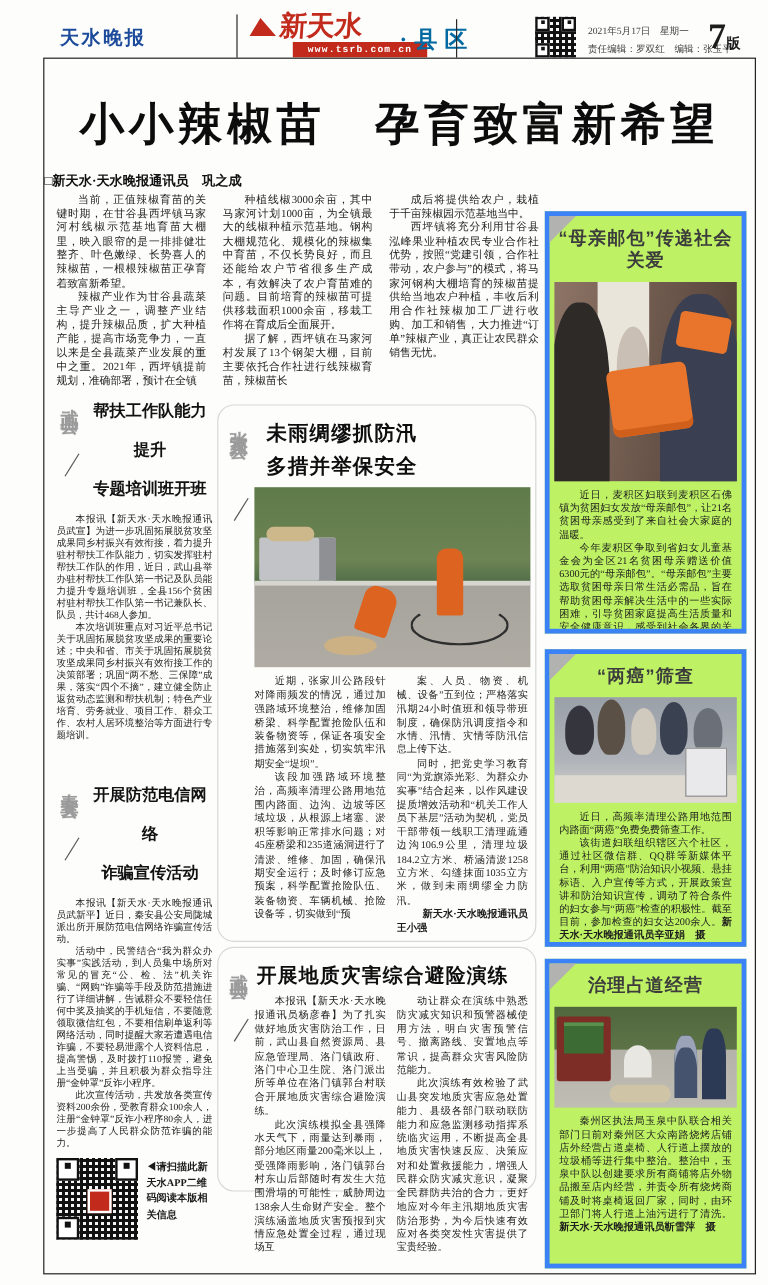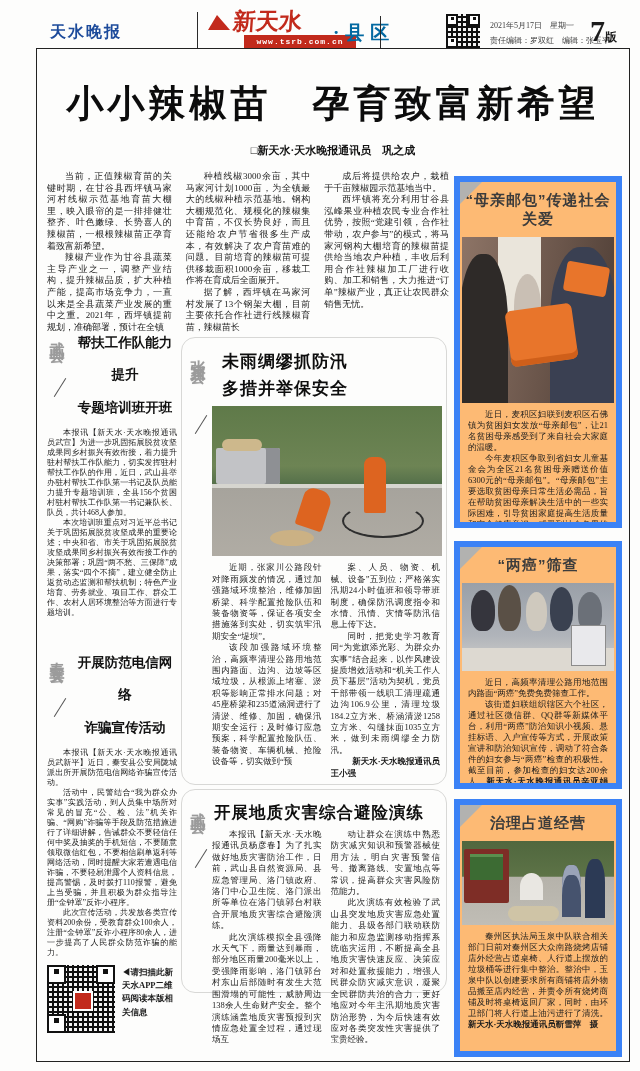--- a/index.html
+++ b/index.html
@@ -28,23 +28,23 @@
   .f-tl{top:0;left:0;} .f-tr{top:0;right:0;} .f-bl{bottom:0;left:0;}
   .date-block{left:490px;top:18px;font-size:8px;color:#3d3d3d;line-height:1.9;white-space:nowrap;}
   .page-no{left:590px;top:14px;}
   .page-no b{font-size:30px;font-family:"Liberation Serif",serif;}
   .page-no span{font-size:12px;font-weight:bold;}
 
   
   .frame{left:36px;top:48px;width:592px;height:1012px;border:1px solid #222;background:#fdfdfc;}
 
   .headline{left:0;top:30px;width:100%;text-align:center;font-family:"Liberation Sans",sans-serif;font-weight:bold;font-size:37px;letter-spacing:4px;color:#0c0c0c;margin:0;}
-  .byline{left:0;top:94px;width:100%;text-align:center;font-weight:bold;font-size:11px;color:#111;}
-
-  .lead-cols{left:10px;top:122px;width:402px;display:flex;gap:14px;}
+  .byline{left:0;top:94px;width:100%;text-align:left;font-weight:bold;font-size:11px;color:#111;}
+
+  .lead-cols{left:10px;top:112px;width:402px;display:flex;gap:14px;}
   .lead-cols .col{flex:1;font-size:9px;line-height:11.6px;text-align:justify;}
   p.para{margin:0;text-indent:2em;}
 
   
   .county{width:26px;flex:0 0 26px;position:relative;}
   .county-txt{writing-mode:vertical-rl;font-weight:bold;font-size:15px;letter-spacing:3px;color:#9b9b9b;text-shadow:0 0 1px #cfcfcf;}
   .slash{display:block;position:absolute;left:2px;width:22px;height:1px;background:#555;transform:rotate(-58deg);}
 
   
   .lsec{left:10px;width:130px;}
@@ -72,21 +72,21 @@
   .m-cols{margin-left:30px;width:228px;display:flex;gap:9px;}
   .m-cols .col{flex:1;font-size:8.5px;line-height:11.4px;text-align:justify;overflow:hidden;}
   .zh-cols .col{height:216px;}
   .ws2-cols{margin-top:5px;}
   .ws2-cols .col{height:224px;}
   .sig-r{font-weight:bold;text-align:right;text-indent:0;margin:0;}
   .sig-l{font-weight:bold;text-align:left;text-indent:0;margin:0;}
   .sig-inline{font-weight:bold;}
 
   
-  .sbox{left:417px;width:168px;border:6px solid #3b82f6;background:#fdba74;box-sizing:border-box;overflow:hidden;}
+  .sbox{left:417px;width:168px;border:4px solid #3b82f6;background:#bef264;box-sizing:border-box;overflow:hidden;}
   .fold{position:absolute;top:-1px;left:-1px;width:0;height:0;border-top:24px solid #b2b2b0;border-right:24px solid transparent;}
   .s-title{margin-top:9px;text-align:center;font-family:"Liberation Sans",sans-serif;font-weight:bold;font-size:15px;color:#3c3c3c;letter-spacing:1px;}
   .s-photo{margin:8px auto 6px auto;width:152px;}
   .s-text{padding:0 8px;font-size:8.5px;line-height:11px;text-align:justify;}
   .box1{top:127px;height:352px;}
   .box2{top:492px;height:248px;}
   .box3{top:750px;height:258px;}
 
   
   .ph-road{height:150px;background:linear-gradient(#5f7a49 0%,#6d8454 40%,#55704a 52%,#a6a39c 53%,#b0aca4 100%);}

